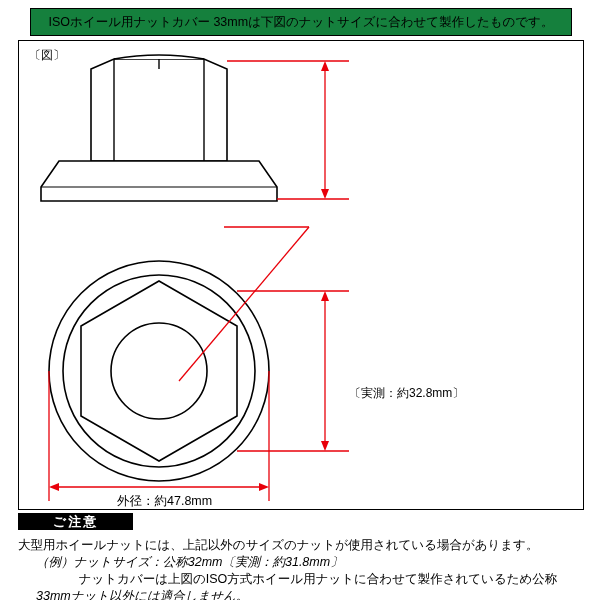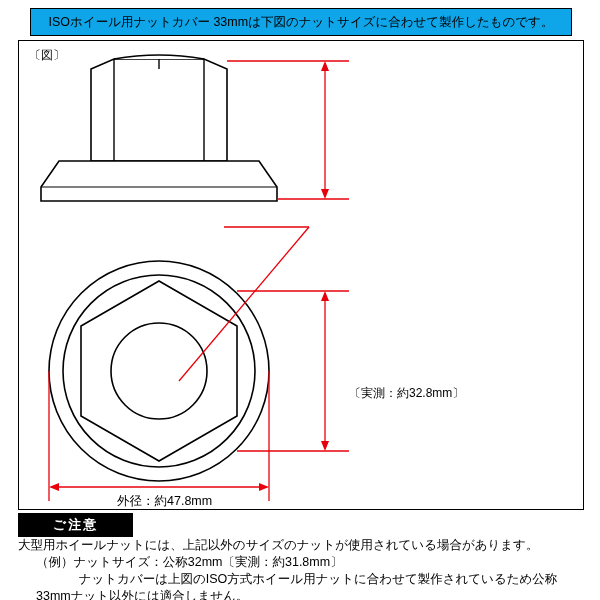--- a/index.html
+++ b/index.html
@@ -8,21 +8,21 @@
     background:#ffffff;
     font-family:"Liberation Sans", sans-serif;
     color:#000;
     overflow:hidden;
   }
   .page{position:relative;width:600px;height:600px;}
 
   
   .header{
     position:absolute;left:30px;top:8px;width:540px;height:26px;
-    border:1px solid #000;background:#0ea5e9;
+    border:1px solid #000;background:#15803d;
     display:flex;align-items:center;justify-content:center;
   }
   .header .txt{font-size:12.5px;letter-spacing:0px;white-space:nowrap;}
 
   
   .frame{
     position:absolute;left:18px;top:40px;width:564px;height:468px;
     border:1px solid #000;background:#fff;
   }
   .frame-label{
@@ -32,31 +32,31 @@
 
   
   .dim-text{position:absolute;font-size:12.5px;white-space:nowrap;}
   .dim-text.small{font-size:12px;}
 
   
   .caution{
     position:absolute;left:18px;top:513px;width:564px;height:80px;
   }
   .caution-tab{
-    position:absolute;left:0;top:0;width:115px;height:24px;
+    position:absolute;left:0;top:0;width:115px;height:17px;
     background:#000;color:#fff;
     display:flex;align-items:center;justify-content:center;
     font-size:13px;font-weight:bold;letter-spacing:2px;
   }
   .caution-body{
     position:absolute;left:0;top:24px;width:564px;
     font-size:12.5px;line-height:17px;
   }
   .caution-body div{white-space:nowrap;}
-  .indent1{padding-left:18px;}
+  .indent1{padding-left:18px;font-style:italic;}
   .indent2{padding-left:36px;text-align:center;}
 </style>
 </head>
 <body>
 
 <div class="page">
 
   <div class="header">
     <span class="txt">ISOホイール用ナットカバー 33mmは下図のナットサイズに合わせて製作したものです。</span>
   </div>

